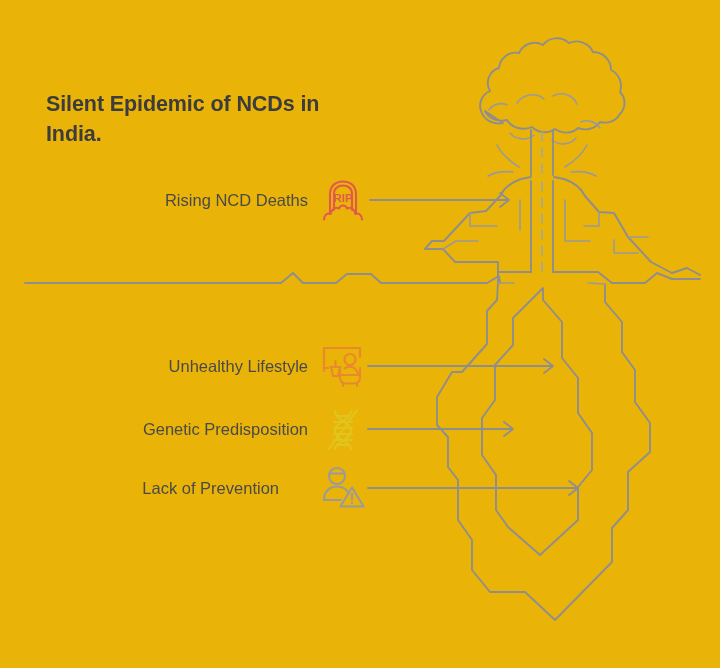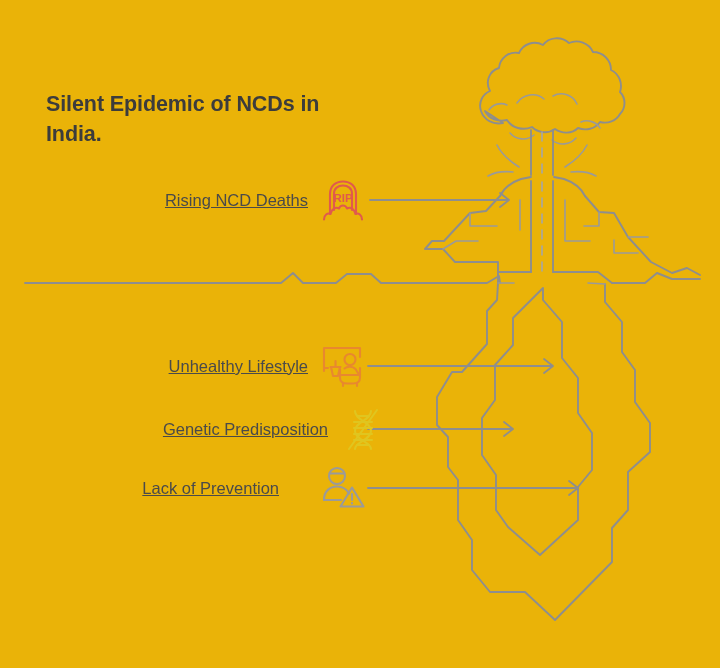--- a/index.html
+++ b/index.html
@@ -37,33 +37,32 @@
     height: 40px;
     display: flex;
     align-items: center;
     justify-content: flex-end;
   }
   .label-text {
     font-size: 16.5px;
     color: #4a4a4a;
     white-space: nowrap;
     line-height: 1;
-    text-decoration: underline;
   }
   .label-icon {
     width: 46px;
     height: 44px;
     margin-left: 12px;
     flex: 0 0 auto;
     display: block;
   }
 
   #row-deaths    { left: 0px;  top: 180px; width: 366px; }
   #row-lifestyle { left: 0px;  top: 346px; width: 366px; }
-  #row-genetic   { left: 0px;  top: 409px; width: 366px; padding-left: 20px; }
+  #row-genetic   { left: 0px;  top: 409px; width: 366px; }
   #row-prevention{ left: 0px;  top: 468px; width: 366px; gap: 29px; }
 
   
   #art, #arrows {
     left: 0;
     top: 0;
     width: 720px;
     height: 668px;
     pointer-events: none;
   }

